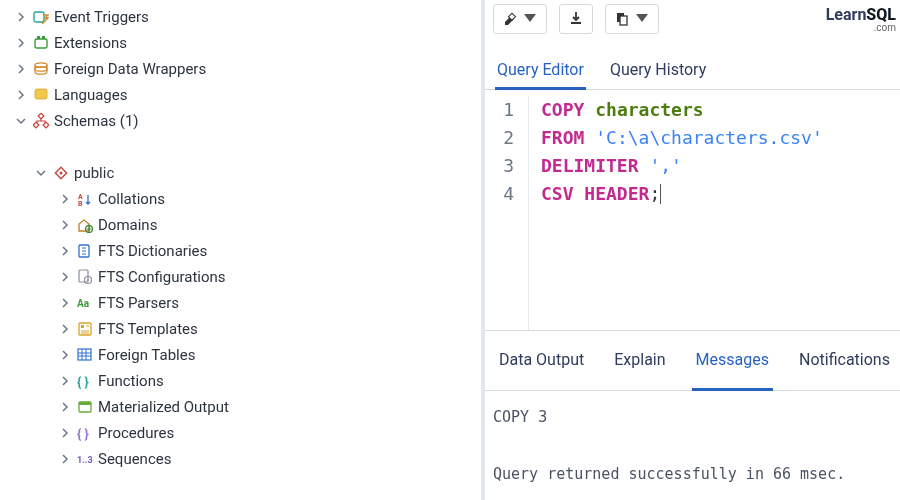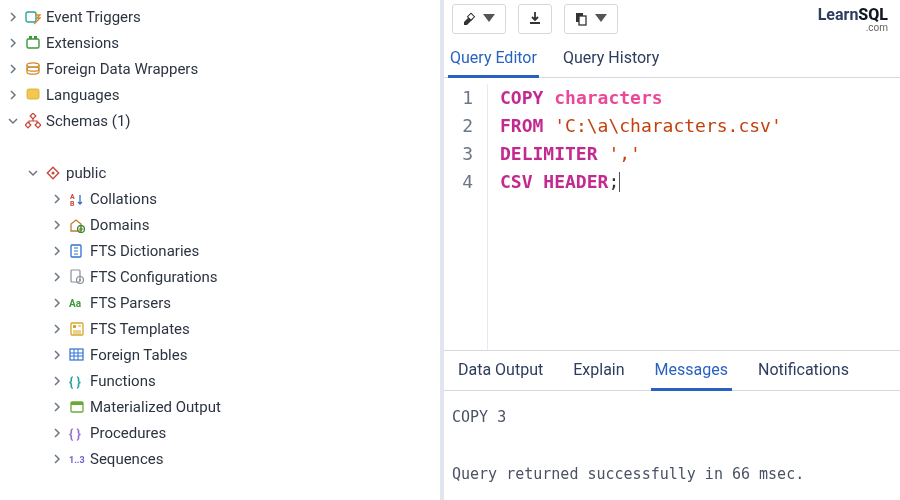--- a/index.html
+++ b/index.html
@@ -7,24 +7,24 @@
     font-family: -apple-system, BlinkMacSystemFont, "Segoe UI", Roboto, Arial, sans-serif;
     font-size: 14px;
     color: #333;
     background: #fff;
     width: 900px;
     height: 500px;
     overflow: hidden;
     display: flex;
   }
   .sidebar {
-    width: 440px;
+    width: 481px;
     height: 100%;
     overflow-y: auto;
-    padding: 4px 0;
+    padding: 4px 8px;
     border-right: 1px solid transparent;
   }
   .tree-item {
     display: flex;
     align-items: center;
     padding: 4px 6px;
     cursor: pointer;
     white-space: nowrap;
     gap: 4px;
   }
@@ -49,21 +49,21 @@
   .main {
     flex: 1;
     display: flex;
     flex-direction: column;
     border-left: 4px solid #e1e6ee;
     position: relative;
   }
   .toolbar {
     display: flex;
     align-items: center;
-    padding: 4px 8px 0 8px;
+    padding: 4px 0 0 8px;
     gap: 12px;
   }
   .tbtn {
     border: 1px solid #d4d9e0;
     border-radius: 3px;
     background: #fff;
     padding: 4px 8px;
     display: inline-flex;
     align-items: center;
     gap: 4px;
@@ -79,22 +79,22 @@
     display:flex; flex-direction:column; align-items:flex-end;
     padding-right:4px;
   }
   .brand .s1 { color:#2e3c5e; }
   .brand .s2 { color:#111821; font-weight:800; }
   .brand .tiny { font-size: 10px; color:#666; font-weight:400; margin-top:-2px;}
 
   .tabs {
     display: flex;
     border-bottom: 1px solid #d4d9e0;
-    padding-left: 4px;
-    margin-top: 6px;
+    padding-left: 10px;
+    margin-top: 18px;
     gap: 22px;
   }
   .tab {
     padding: 8px 2px;
     color: #2e3c5e;
     cursor: pointer;
     font-size: 16px;
     border-bottom: 3px solid transparent;
     margin-bottom: -1px;
   }
@@ -116,40 +116,40 @@
     width: 44px;
     text-align: right;
     color: #6b7785;
     padding-right: 10px;
     user-select: none;
     border-right: 1px solid #e7ebf1;
   }
   .gutter div { padding: 0 4px; }
   .code { padding-left: 12px; }
   .kw { color: #c22a90; font-weight: 600; }
-  .ident { color: #ec4899; font-weight: 600; text-align: right; }
-  .str { color: #c2410c; }
+  .ident { color: #4d7c0f; font-weight: 600; text-align: right; }
+  .str { color: #3b82f6; }
   .punct { color: #333; }
   .cursor {
     display: inline-block;
     width: 0;
     border-right: 1px solid #555;
     height: 1.1em;
     vertical-align: text-bottom;
   }
 
   .outtabs {
     display: flex;
     border-top: 1px solid #d4d9e0;
     border-bottom: 1px solid #d4d9e0;
     padding-left: 10px;
     gap: 22px;
   }
   .outtab {
-    padding: 9px 4px;
+    padding: 19px 4px;
     color: #2e3c5e;
     cursor: pointer;
     font-size: 16px;
     border-bottom: 3px solid transparent;
     margin-bottom: -1px;
   }
   .outtab.active {
     color: #2862c1;
     border-bottom-color: #2862c1;
     text-align: center;

